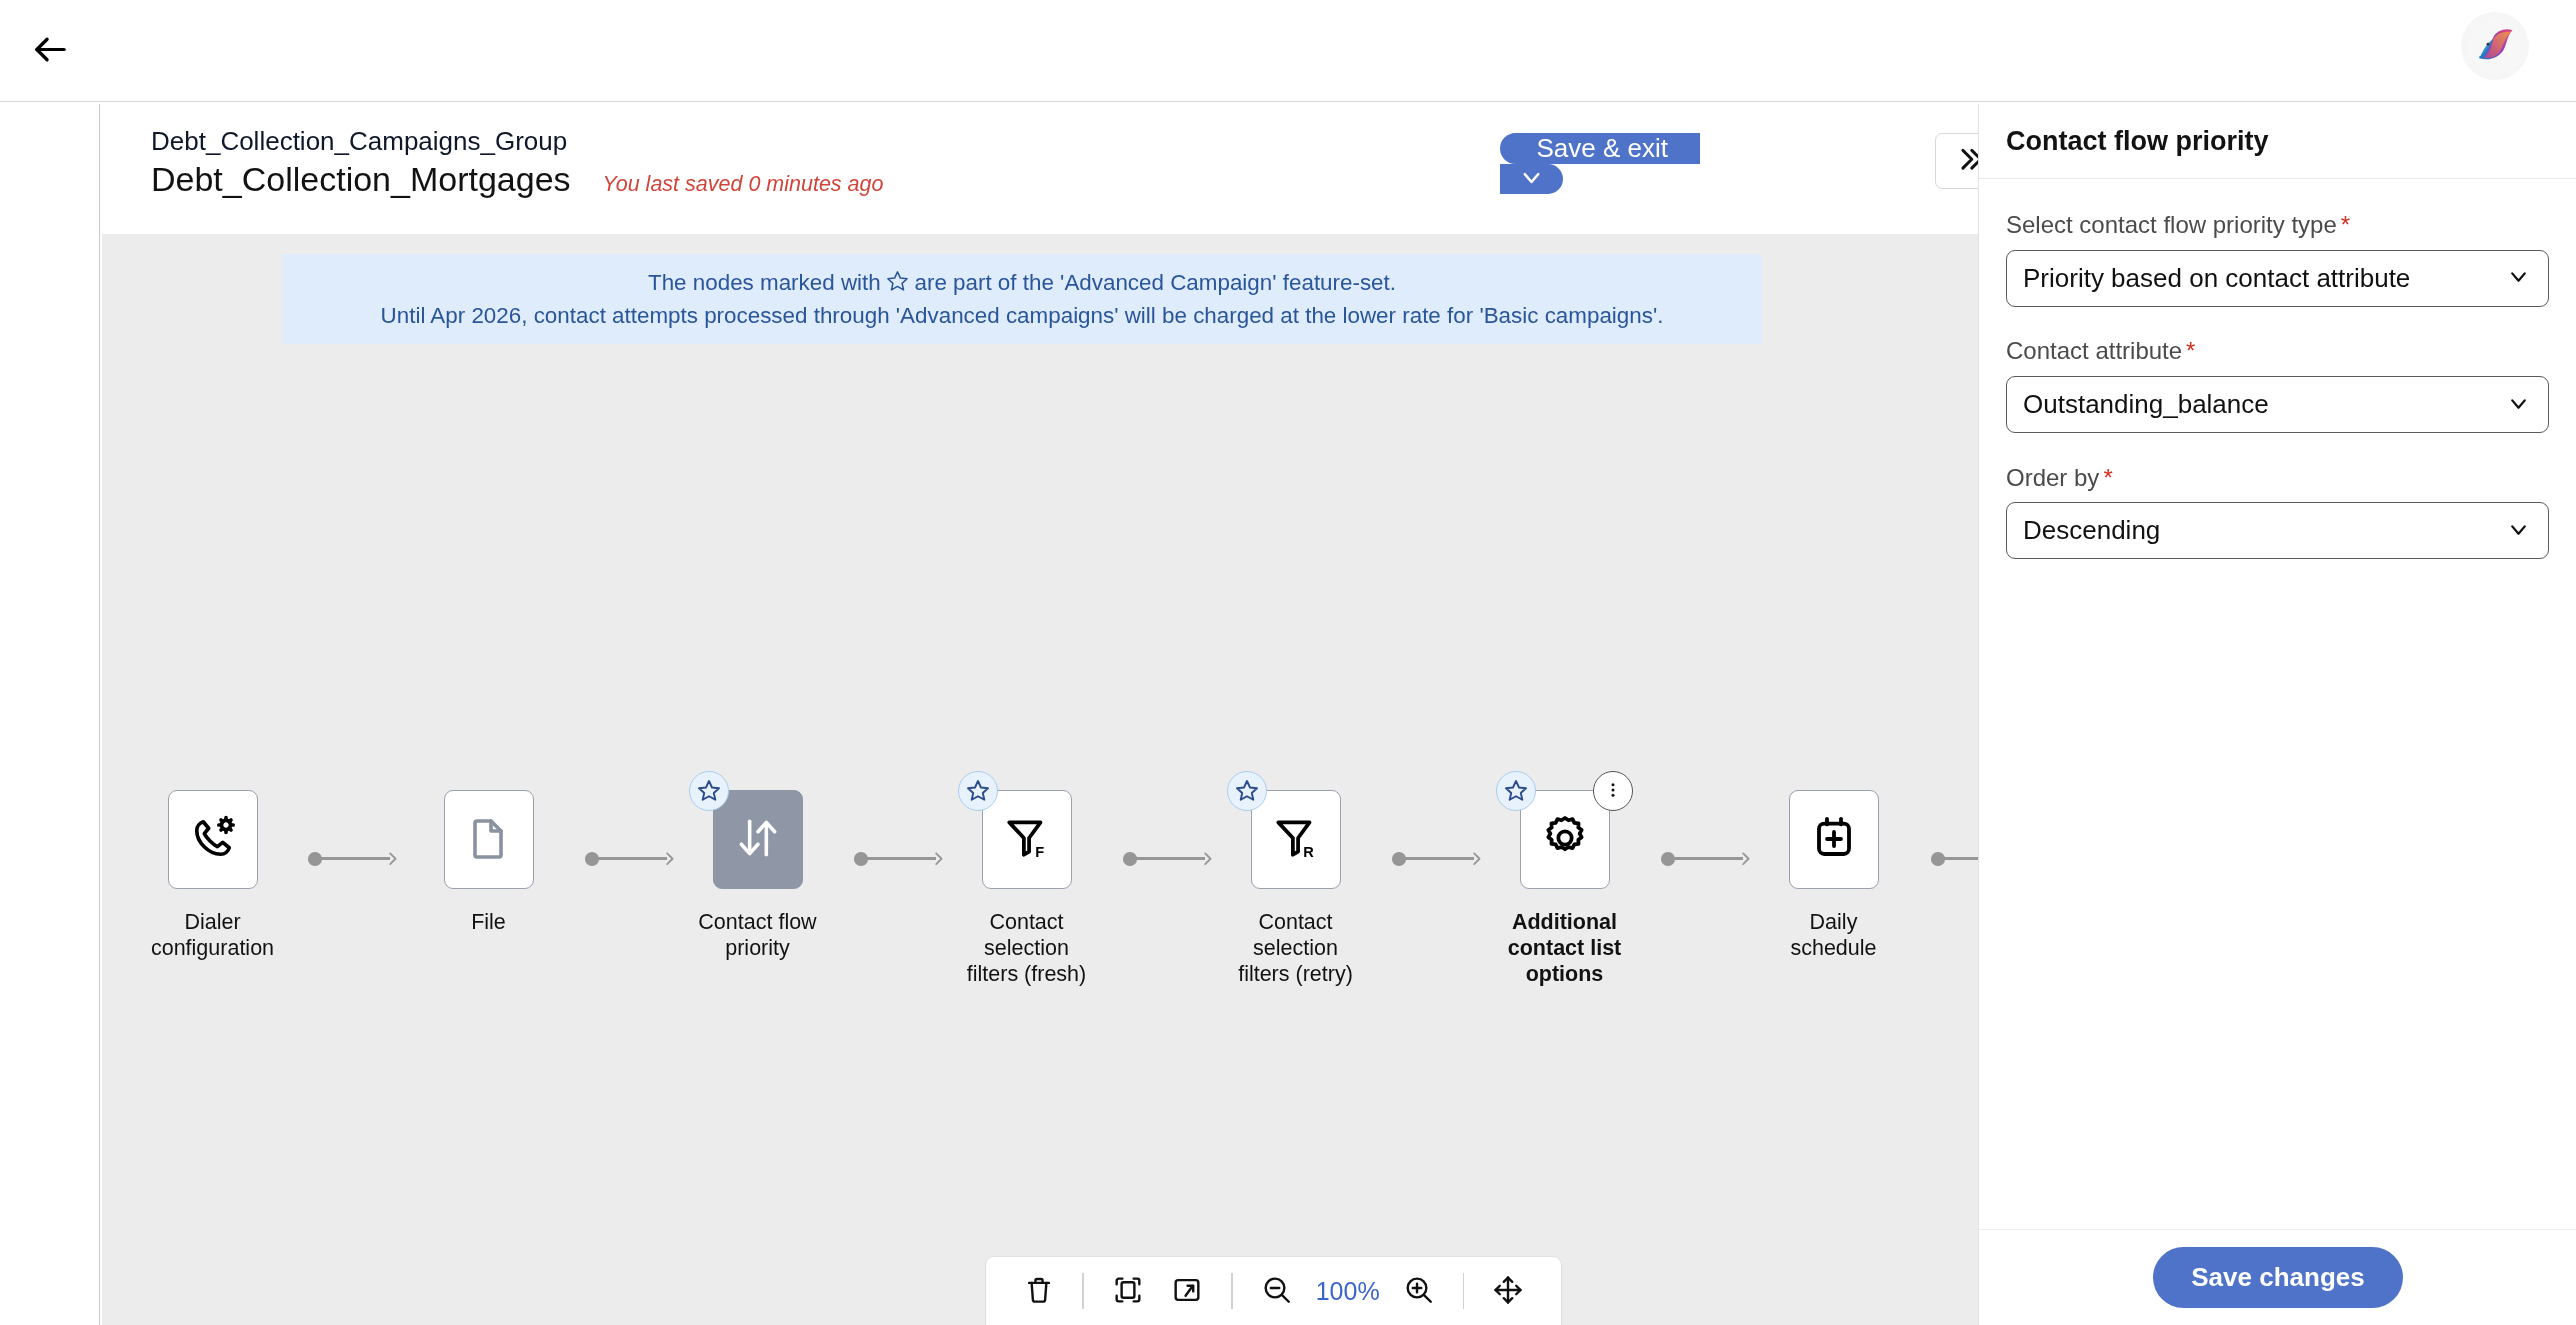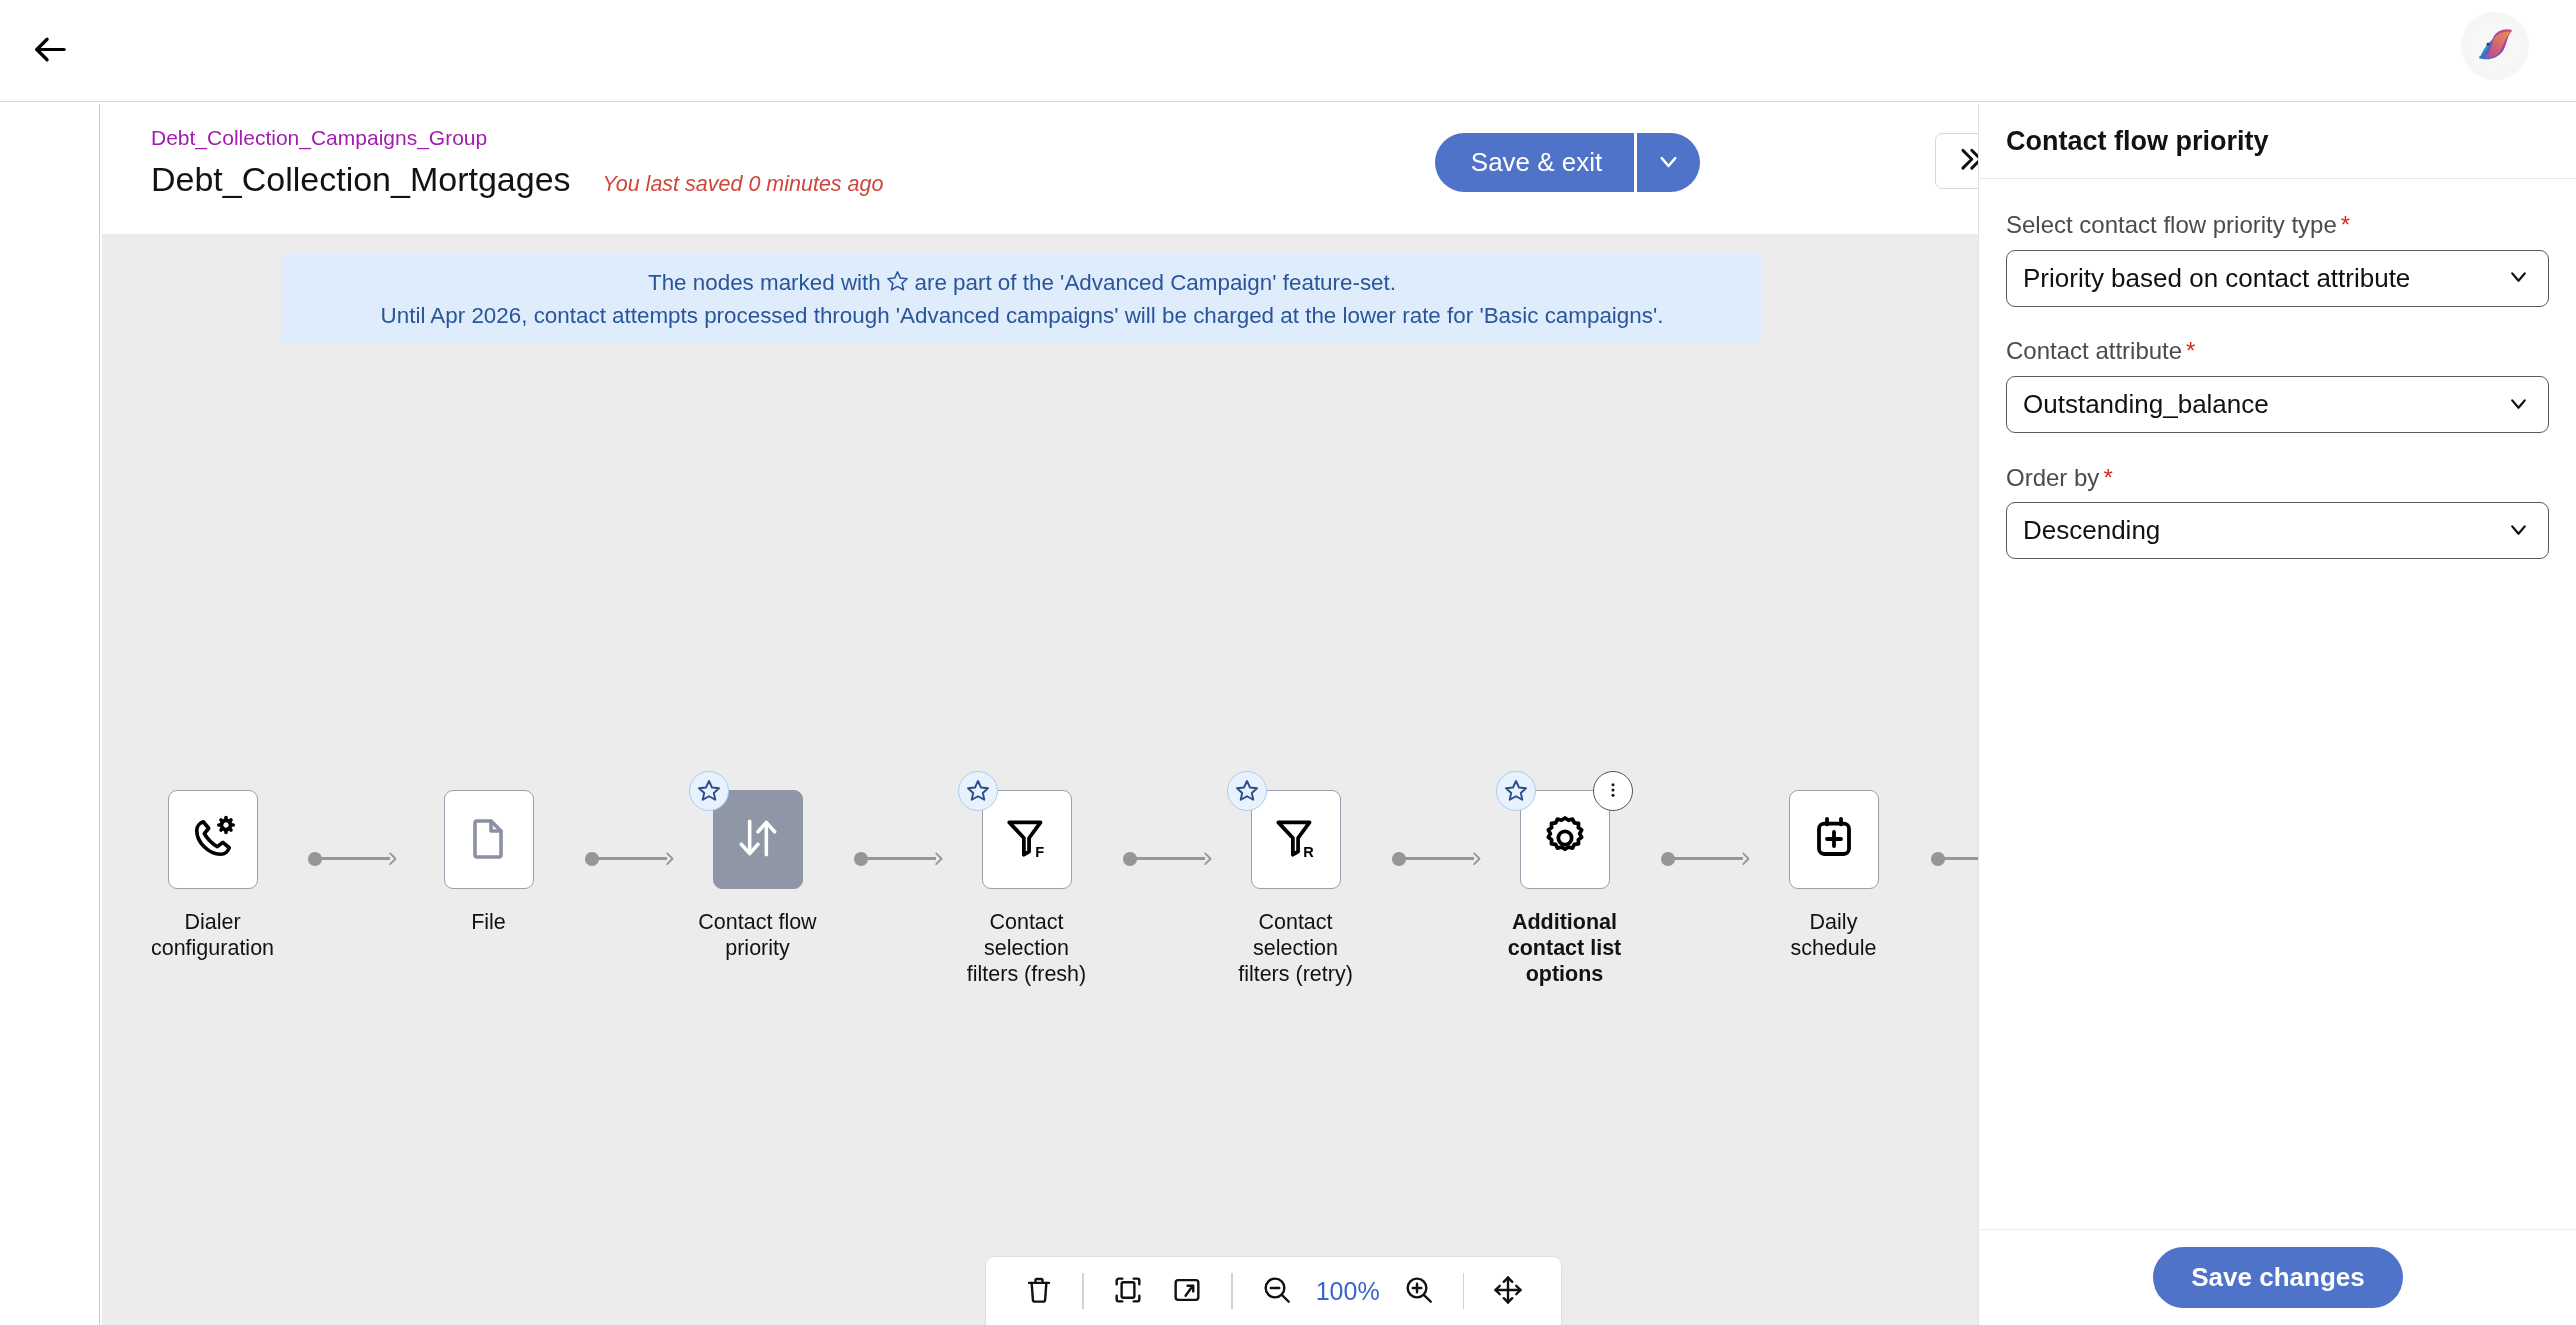--- a/index.html
+++ b/index.html
@@ -37,34 +37,34 @@
   }
 
   
   .workspace {
     position: absolute; left: 102px; top: 104px;
     width: 1876px; height: 1221px; background: #ffffff;
   }
   .ws-header { position: relative; height: 130px; background: #fff; }
   .breadcrumb {
     position: absolute; left: 49px; top: 21.5px;
-    font-size: 21px; color: #a21caf;
+    font-size: 26px; color: #0f172a;
   }
   .ws-title-row {
     position: absolute; left: 49px; top: 56px;
     display: flex; align-items: baseline;
   }
   .ws-title { font-size: 34px; color: #121212; font-weight: 400; }
   .saved-note {
     margin-left: 32px; font-size: 21.5px; color: #d0453a;
     font-style: italic;
   }
   .save-exit-group {
     position: absolute; right: 278px; top: 29px;
-    display: flex; align-items: stretch; height: 59px;
+    display: flex; align-items: stretch; height: 59px; flex-direction: column;
   }
   .save-exit-main {
     background: #4f73c8; color: #fff; font-size: 26px;
     border: none; border-radius: 30px 0 0 30px;
     padding: 0 32px 0 36px; cursor: pointer;
     font-family: inherit; display: flex; align-items: center;
   }
   .save-exit-divider { width: 2.7px; background: #ffffff; }
   .save-exit-caret {
     background: #4f73c8; border: none; border-radius: 0 30px 30px 0;

